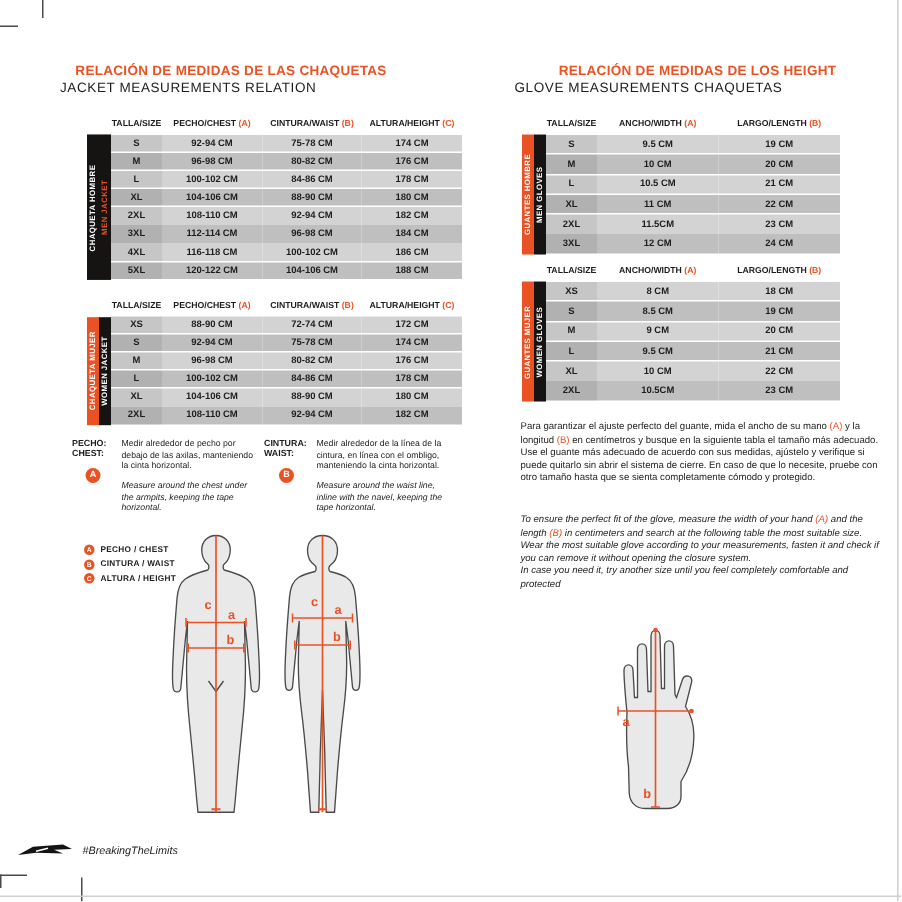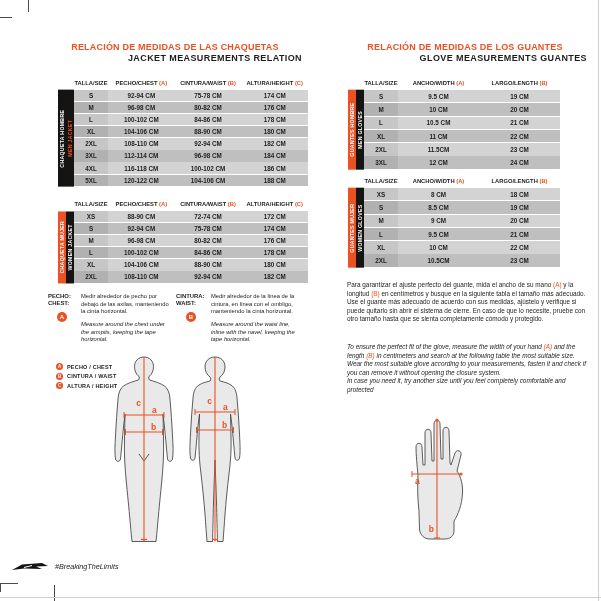--- a/index.html
+++ b/index.html
@@ -1,20 +1,20 @@
 <!DOCTYPE html>
 <html><head>
 <meta charset="utf-8">
 <style>
   :root{ --orange:#ea5123; --ink:#1d1d1b; --strip-black:#161412; }
   html,body{margin:0;padding:0;}
   body{width:601px;height:601px;background:#fff;font-family:"Liberation Sans",sans-serif;color:var(--ink);position:relative;overflow:hidden;}
   .abs{position:absolute;}
   .sec-title{font-weight:bold;font-size:9px;letter-spacing:.2px;color:var(--orange);text-align:center;}
-  .sec-sub{font-weight:bold;font-size:9px;letter-spacing:.4px;color:var(--ink);text-align:right;}
+  .sec-sub{font-weight:normal;font-size:9px;letter-spacing:.4px;color:var(--ink);text-align:left;}
   
   .thead{display:flex;margin-left:16px;height:8px;align-items:center;font-weight:bold;font-size:5.8px;}
   .thead .h{text-align:center;white-space:nowrap;}
   .h-size{width:34px;}
   .h-col{flex:1;}
   .acc{color:var(--orange);}
   .tflex{display:flex;margin-top:3px;}
   .sidebar{width:16px;display:flex;}
   .vtext{width:8px;writing-mode:vertical-rl;transform:rotate(180deg);display:flex;align-items:center;justify-content:center;font-size:5.2px;font-weight:bold;letter-spacing:.3px;white-space:nowrap;}
   .bg-black{background:var(--strip-black);} .bg-orange{background:var(--orange);}
@@ -51,21 +51,21 @@
 <body>
 
 <div class="mark" style="left:28px;top:0;width:1px;height:12px;"></div>
 <div class="mark" style="left:0;top:17px;width:12px;height:1px;"></div>
 <div class="mark" style="left:0;top:583px;width:18px;height:1px;"></div>
 <div class="mark" style="left:0;top:583px;width:1px;height:9px;"></div>
 <div class="mark" style="left:54px;top:585px;width:1px;height:16px;"></div>
 <div class="edge" style="left:0;top:597px;width:601px;height:1px;"></div>
 <div class="edge" style="left:598px;top:0;width:1px;height:601px;"></div>
 
-<div class="abs sec-title" style="left:44px;top:42px;width:262px;">RELACIÓN DE MEDIDAS DE LAS CHAQUETAS</div>
+<div class="abs sec-title" style="left:23px;top:42px;width:262px;">RELACIÓN DE MEDIDAS DE LAS CHAQUETAS</div>
 <div class="abs sec-sub" style="left:40px;top:52.5px;width:262px;">JACKET MEASUREMENTS RELATION</div>
 
 <div class="abs jt" style="left:58px;top:79px;width:250px;">
   <div class="thead" id="mj-head">
       <span class="h h-size">TALLA/SIZE</span>
       <span class="h h-col">PECHO/CHEST <span class="acc">(A)</span></span>
       <span class="h h-col">CINTURA/WAIST <span class="acc">(B)</span></span>
       <span class="h h-col">ALTURA/HEIGHT <span class="acc">(C)</span></span>
     </div>
   <div class="tflex">
@@ -243,22 +243,22 @@
   <path d="M28,183.5 h6" stroke="#ea5123" stroke-width="1.4"></path>
   <line x1="11" y1="56" x2="51" y2="56" stroke="#ea5123" stroke-width="1.1"></line>
   <path d="M11,53 v6 M51,53 v6" stroke="#ea5123" stroke-width="1" fill="none"></path>
   <line x1="12.5" y1="74" x2="49.5" y2="74" stroke="#ea5123" stroke-width="1.1"></line>
   <path d="M12.5,71 v6 M49.5,71 v6" stroke="#ea5123" stroke-width="1" fill="none"></path>
   <text x="28" y="48" text-anchor="end" font-size="8.5" font-weight="bold" fill="#ea5123">c</text>
   <text x="39" y="53.5" font-size="8.5" font-weight="bold" fill="#ea5123">a</text>
   <text x="38" y="71.5" font-size="8.5" font-weight="bold" fill="#ea5123">b</text>
 </svg>
 
-<div class="abs sec-title" style="left:343px;top:42px;width:244px;">RELACIÓN DE MEDIDAS DE LOS GUANTES</div>
-<div class="abs sec-sub" style="left:343px;top:52.5px;width:244px;">GLOVE MEASUREMENTS GUANTES</div>
+<div class="abs sec-title" style="left:343px;top:42px;width:244px;">RELACIÓN DE MEDIDAS DE LOS HEIGHT</div>
+<div class="abs sec-sub" style="left:343px;top:52.5px;width:244px;">GLOVE MEASUREMENTS CHAQUETAS</div>
 
 <div class="abs gt" style="left:348px;top:79px;width:212px;">
   <div class="thead" id="mg-head">
       <span class="h h-size">TALLA/SIZE</span>
       <span class="h h-col">ANCHO/WIDTH <span class="acc">(A)</span></span>
       <span class="h h-col">LARGO/LENGTH <span class="acc">(B)</span></span>
     </div>
   <div class="tflex">
     <div class="sidebar">
       <span class="vtext bg-orange tx-white">GUANTES HOMBRE</span>

